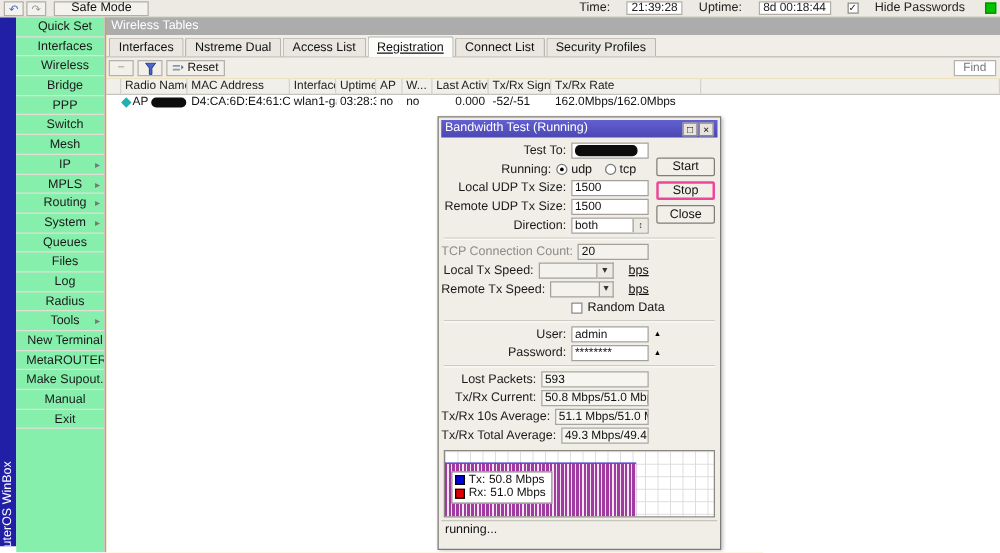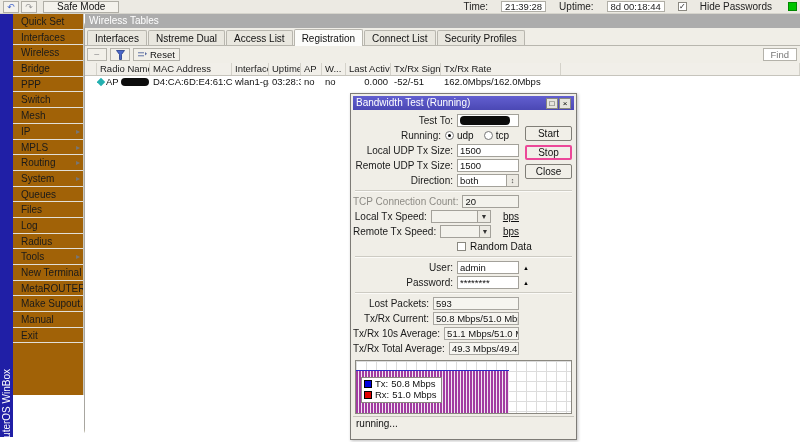--- a/index.html
+++ b/index.html
@@ -20,35 +20,35 @@
   .cbox { width:9px; height:9px; border:1px solid #8a8880; background:#fff; font-size:8px; line-height:8px;
           text-align:center; color:#222; }
   .green-ind { width:9px; height:9px; background:#00c400; border:1px solid #008800; margin-left:3px; }
 
   
   .brand { position:absolute; left:0; top:14px; width:13px; height:423px; background:#201fa6; overflow:hidden; }
   .brand span { position:absolute; bottom:-14px; left:1px; writing-mode:vertical-rl; transform:rotate(180deg);
                 color:#fff; font-size:10px; white-space:nowrap; }
 
   
-  .sidebar { position:absolute; left:13px; top:14px; width:71px; height:381px; background:#a16207;
-             border-right:1px solid #c9c7bf; }
+  .sidebar { position:absolute; left:13px; top:14px; width:71px; height:428px; background:#86efac;
+             border-right:1px solid #c9c7bf;text-align:center; }
   .side-item { height:15.7px; line-height:15.7px; padding-left:8px; font-size:10px; border-bottom:1px solid #e2dfd7;
                color:#1a1a1a; position:relative; white-space:nowrap; overflow:hidden; cursor:default; }
   .side-item.sub::after { content:"\25B8"; position:absolute; right:3px; top:0; font-size:8px; color:#777; }
 
   
   .win { position:absolute; left:84px; top:14px; width:716px; height:428px; background:#eab308;
-         border-left:1px solid #a8a6a0; display:flex; flex-direction:column;border-radius:14px; }
+         border-left:1px solid #a8a6a0; display:flex; flex-direction:column; }
   .win-title { flex:0 0 14px; background:#acacac; color:#fff; font-size:10px; line-height:14px; padding-left:4px; }
   .tabs { flex:0 0 18px; background:#f0eee7; display:flex; align-items:flex-end; padding-left:2px;
           border-bottom:1px solid #b8b6ae; }
   .tab { font-size:10px; height:15px; line-height:15px; padding:0 7px; border:1px solid #b8b6ae; border-bottom:none;
          background:#e9e7df; margin-right:1px; border-radius:2px 2px 0 0; white-space:nowrap; }
-  .tab.active { background:#fcfcfa; height:17px; line-height:17px; margin-bottom:-1px; }
+  .tab.active { background:#fcfcfa; height:17px; line-height:17px; margin-bottom:-1px;text-decoration:underline; }
   .toolbar { flex:0 0 17px; background:#f0eee7; display:flex; align-items:center; gap:3px; padding:0 2px; position:relative; }
   .tbtn { height:13px; border:1px solid #b4b2aa; background:#f2f0e9; display:flex; align-items:center;
           justify-content:center; font-size:9.5px; padding:0 4px; gap:3px; }
   .minus-g { color:#999; font-size:10px; }
   .find-btn { position:absolute; right:3px; top:2px; height:13px; border:1px solid #b4b2aa; background:#fff;
               color:#777; font-size:9.5px; padding:0 7px; line-height:11px; }
   .thead { flex:0 0 13px; display:flex; background:#f1efe9; border-bottom:1px solid #c6c4bc; font-size:9.5px; color:#222; }
   .th { border-right:1px solid #d4d2ca; padding:0 3px; line-height:12px; white-space:nowrap; overflow:hidden; }
   .trow { flex:0 0 12px; display:flex; font-size:9.5px; line-height:12px; background:#fff; }
   .td { padding:0 3px; white-space:nowrap; overflow:hidden; }

